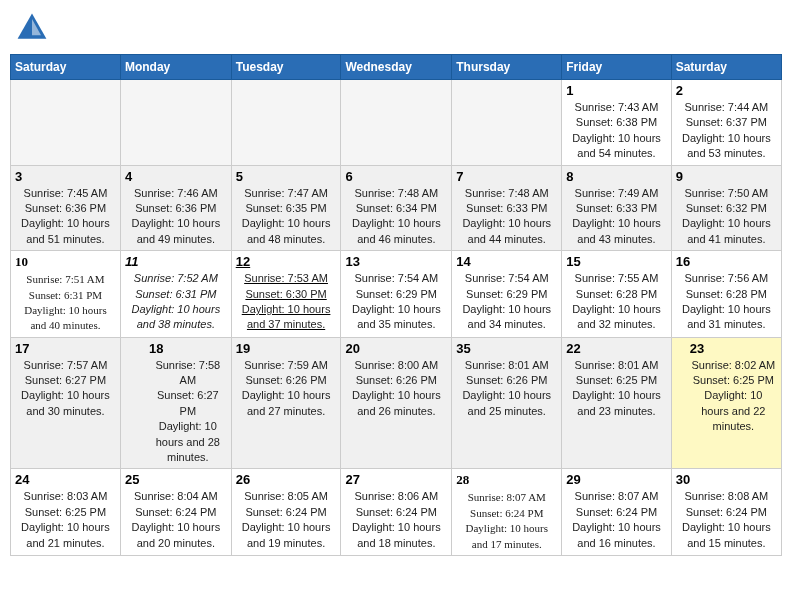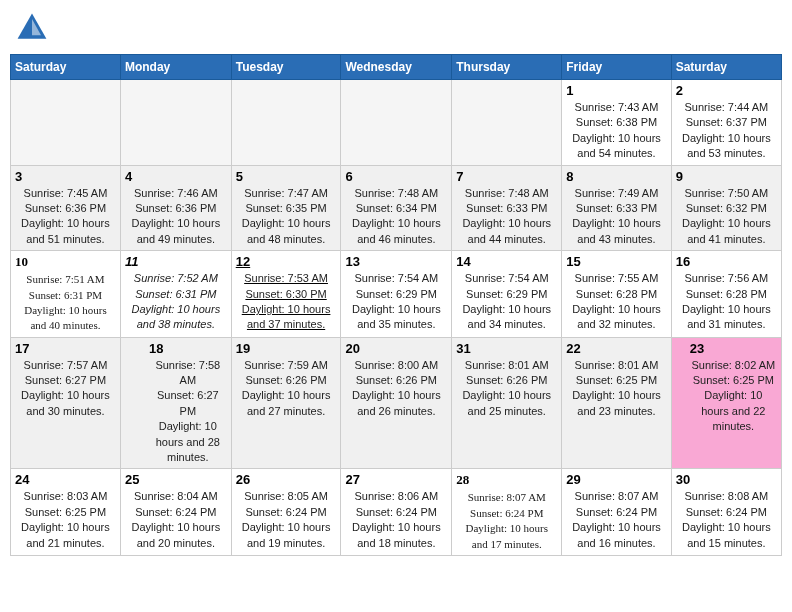--- a/index.html
+++ b/index.html
@@ -208,28 +208,28 @@
         </td>
         <td style="background: rgb(240, 240, 240);">
           <span class="day-num">19</span>
           <div class="day-info">Sunrise: 7:59 AM<br>Sunset: 6:26 PM<br>Daylight: 10 hours and 27 minutes.</div>
         </td>
         <td style="background: rgb(240, 240, 240);">
           <span class="day-num">20</span>
           <div class="day-info">Sunrise: 8:00 AM<br>Sunset: 6:26 PM<br>Daylight: 10 hours and 26 minutes.</div>
         </td>
         <td style="background: rgb(240, 240, 240);">
-          <span class="day-num">31</span>
+          <span class="day-num">35</span>
           <div class="day-info">Sunrise: 8:01 AM<br>Sunset: 6:26 PM<br>Daylight: 10 hours and 25 minutes.</div>
         </td>
         <td style="background: rgb(240, 240, 240);">
           <span class="day-num">22</span>
           <div class="day-info">Sunrise: 8:01 AM<br>Sunset: 6:25 PM<br>Daylight: 10 hours and 23 minutes.</div>
         </td>
-        <td style="background: #f9a8d4; padding-left: 18px;">
+        <td style="background: #fef9c3; padding-left: 18px;">
           <span class="day-num">23</span>
           <div class="day-info">Sunrise: 8:02 AM<br>Sunset: 6:25 PM<br>Daylight: 10 hours and 22 minutes.</div>
         </td>
       </tr>
       <tr>
         <td style="background: rgb(255, 255, 255);">
           <span class="day-num">24</span>
           <div class="day-info">Sunrise: 8:03 AM<br>Sunset: 6:25 PM<br>Daylight: 10 hours and 21 minutes.</div>
         </td>
         <td style="background: rgb(255, 255, 255);">

